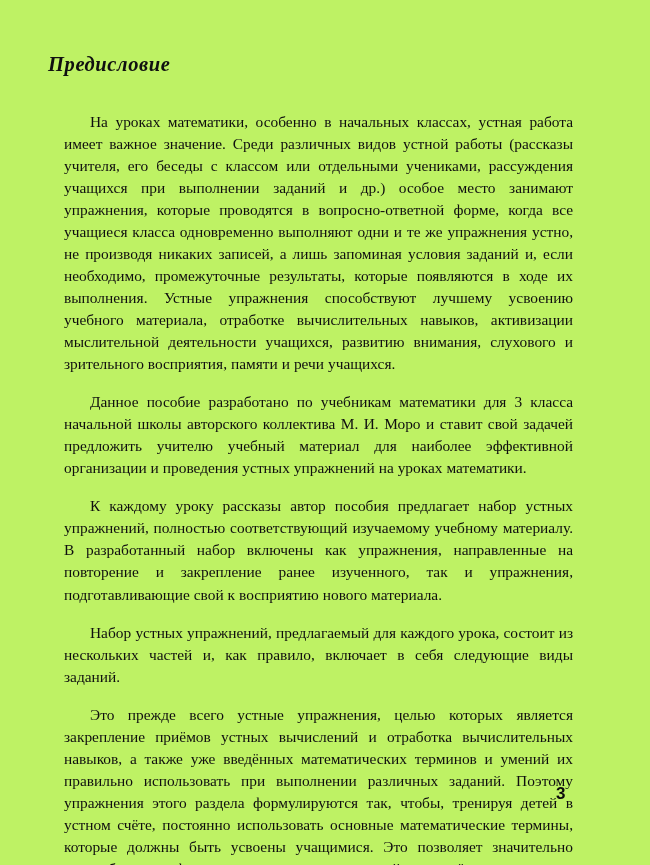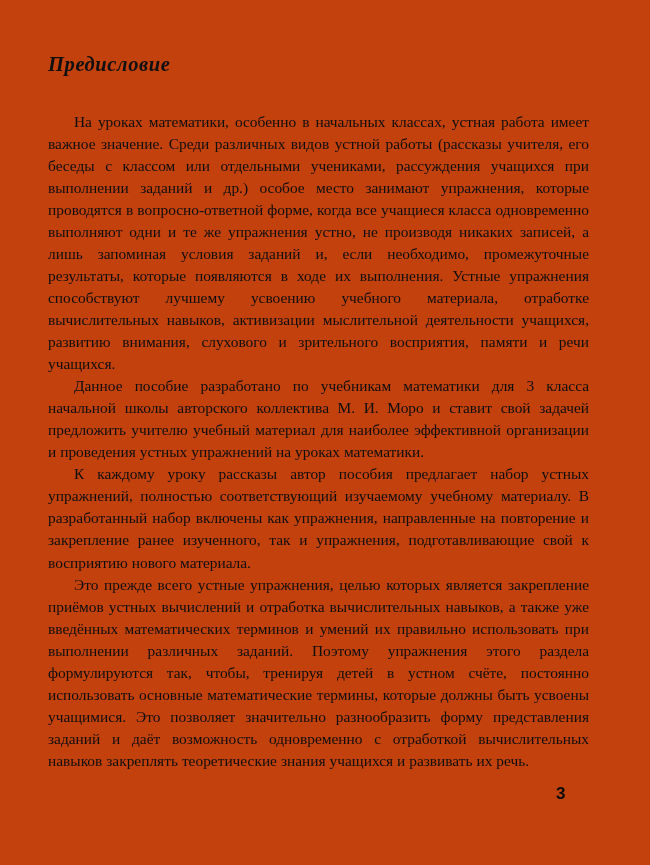--- a/index.html
+++ b/index.html
@@ -6,21 +6,21 @@
   html, body {
     margin: 0;
     padding: 0;
     background: #ffffff;
   }
 
   .page {
     position: relative;
     width: 650px;
     height: 865px;
-    background: #c2410c;
+    background: #bef264;
     overflow: hidden;
     font-family: "Liberation Serif", "DejaVu Serif", serif;
     color: #0d0d0d;
     box-sizing: border-box;
   }
 
   .text-block {
     position: absolute;
     left: 48px;
     top: 52px;
@@ -31,21 +31,21 @@
     font-size: 20.5px;
     font-weight: bold;
     font-style: italic;
     letter-spacing: 0.6px;
     line-height: 1.2;
     margin: 0 0 34px 0;
     color: #101010;
   }
 
   .body-par {
-    margin: 0;
+    margin: 16px;
     font-size: 15.4px;
     line-height: 22.05px;
     text-align: justify;
     text-justify: inter-word;
     text-indent: 26px;
     hyphens: manual;
     color: #0f0f0f;
     word-spacing: 0.1px;
   }
 
@@ -78,20 +78,21 @@
     <h1 class="chapter-title">Предисловие</h1>
 
     <p class="body-par">На уроках математики, особенно в начальных классах, устная работа имеет важное значение. Среди различных видов устной работы (рассказы учителя, его беседы с классом или отдельными учениками, рассуждения учащихся при выполнении заданий и др.) особое место занимают упражнения, которые проводятся в вопросно-ответной форме, когда все учащиеся класса одновременно выполняют одни и те же упражнения устно, не производя никаких записей, а лишь запоминая условия заданий и, если необходимо, промежуточные результаты, которые появляются в ходе их выполнения. Устные упражнения способствуют лучшему усвоению учебного материала, отработке вычислительных навыков, активизации мыслительной деятельности учащихся, развитию внимания, слухового и зрительного восприятия, памяти и речи учащихся.</p>
 
     <p class="body-par">Данное пособие разработано по учебникам математики для 3 класса начальной школы авторского коллектива М. И. Моро и ставит свой задачей предложить учителю учебный материал для наиболее эффективной организации и проведения устных упражнений на уроках математики.</p>
 
     <p class="body-par">
       <span class="ital">К каждому уроку </span><span>рассказы </span><span class="ital">автор пособия предлагает набор устных упражнений</span><span>, полностью соответствующий изучаемому учебному материалу. В разработанный набор включены как упражнения, направленные на повторение и закрепление ранее изученного, так и упражнения, подготавливающие свой к восприятию нового материала.</span>
     </p>
 
+    <p class="body-par">Набор устных упражнений, предлагаемый для каждого урока, состоит из нескольких частей и, как правило, включает в себя следующие виды заданий.</p>
 
     <p class="body-par">Это прежде всего устные упражнения, целью которых является закрепление приёмов устных вычислений и отработка вычислительных навыков, а также уже введённых математических терминов и умений их правильно использовать при выполнении различных заданий. Поэтому упражнения этого раздела формулируются так, чтобы, тренируя детей в устном счёте, постоянно использовать основные математические термины, которые должны быть усвоены учащимися. Это позволяет значительно разнообразить форму представления заданий и даёт возможность одновременно с отработкой вычислительных навыков закреплять теоретические знания учащихся и развивать их речь.</p>
 
 
   </div>
 
   <div class="page-number">3</div>
 
 </div>
 

